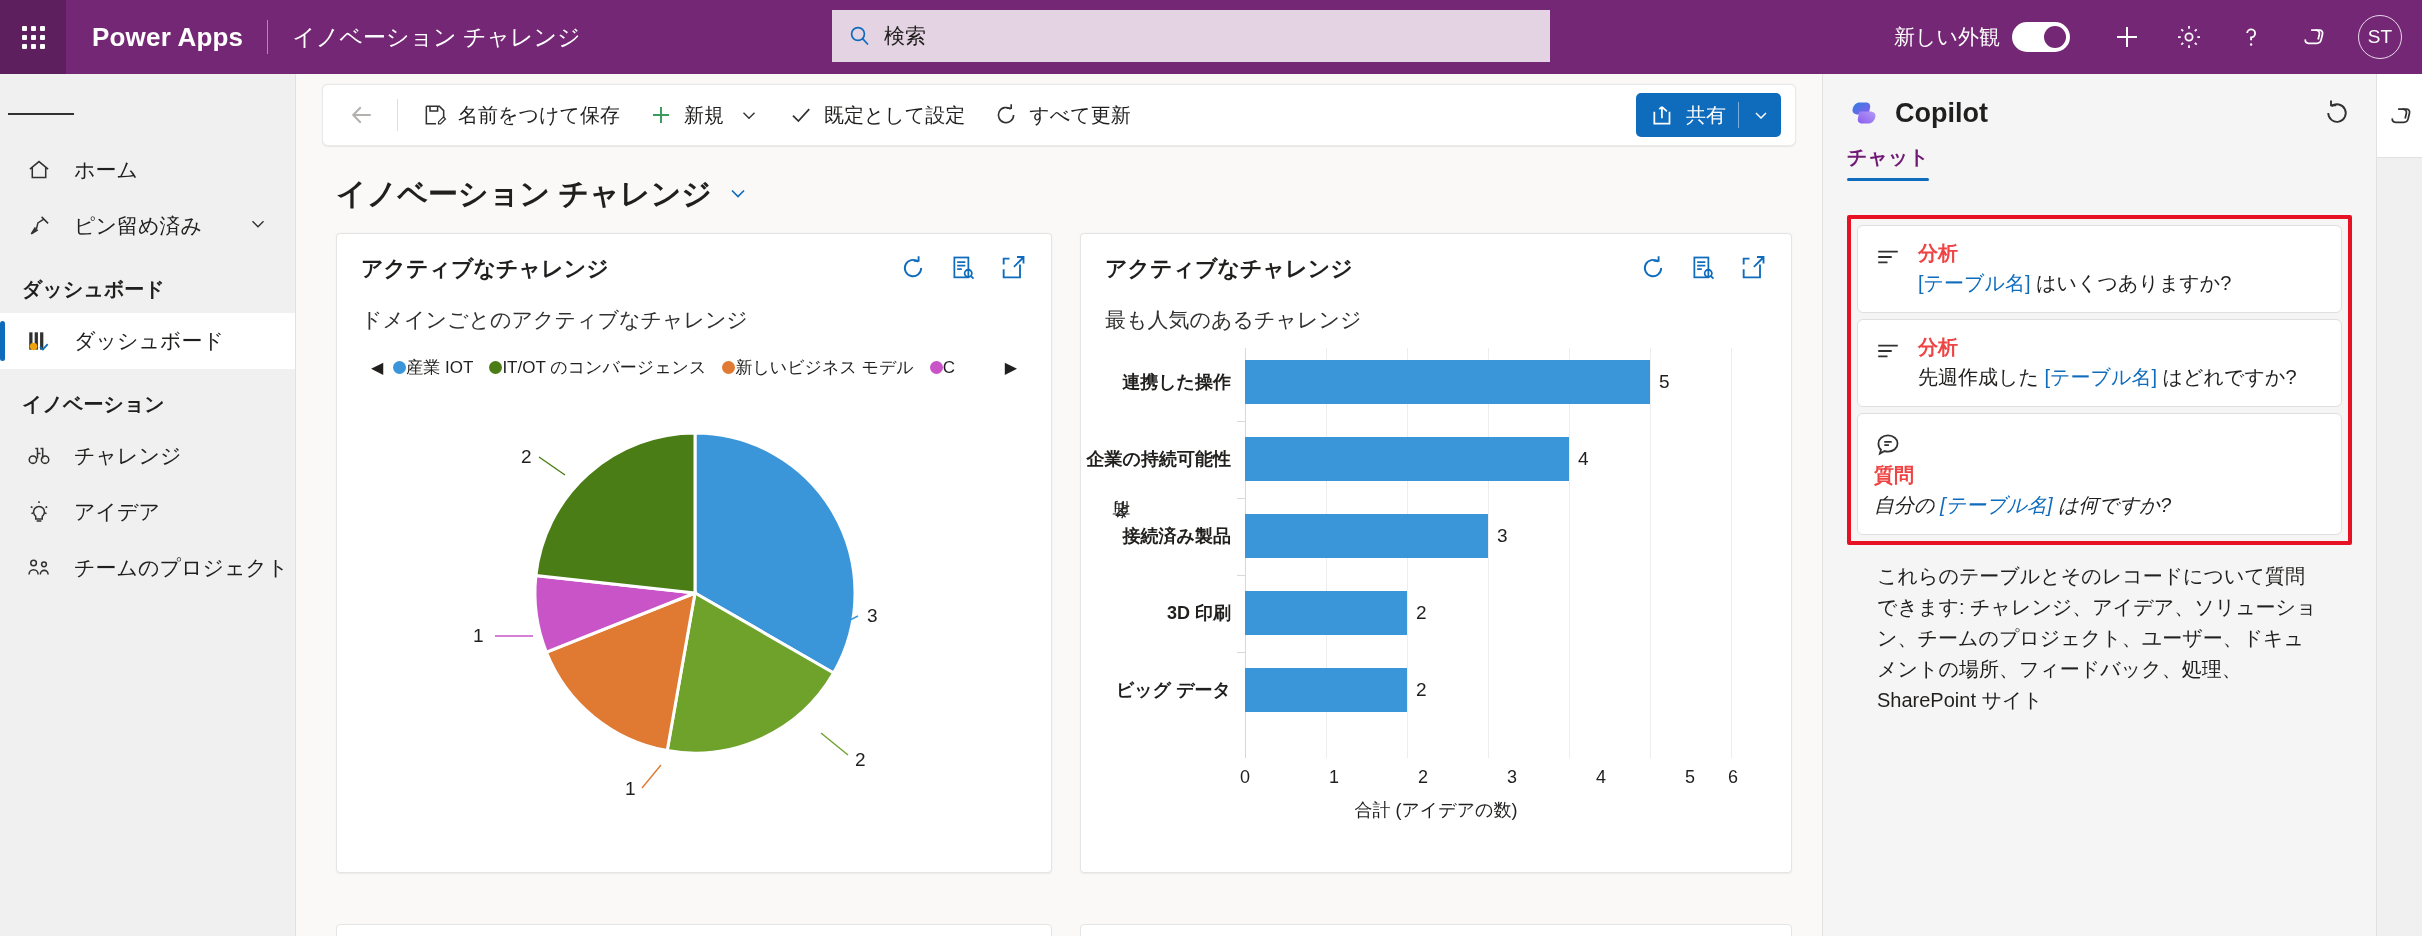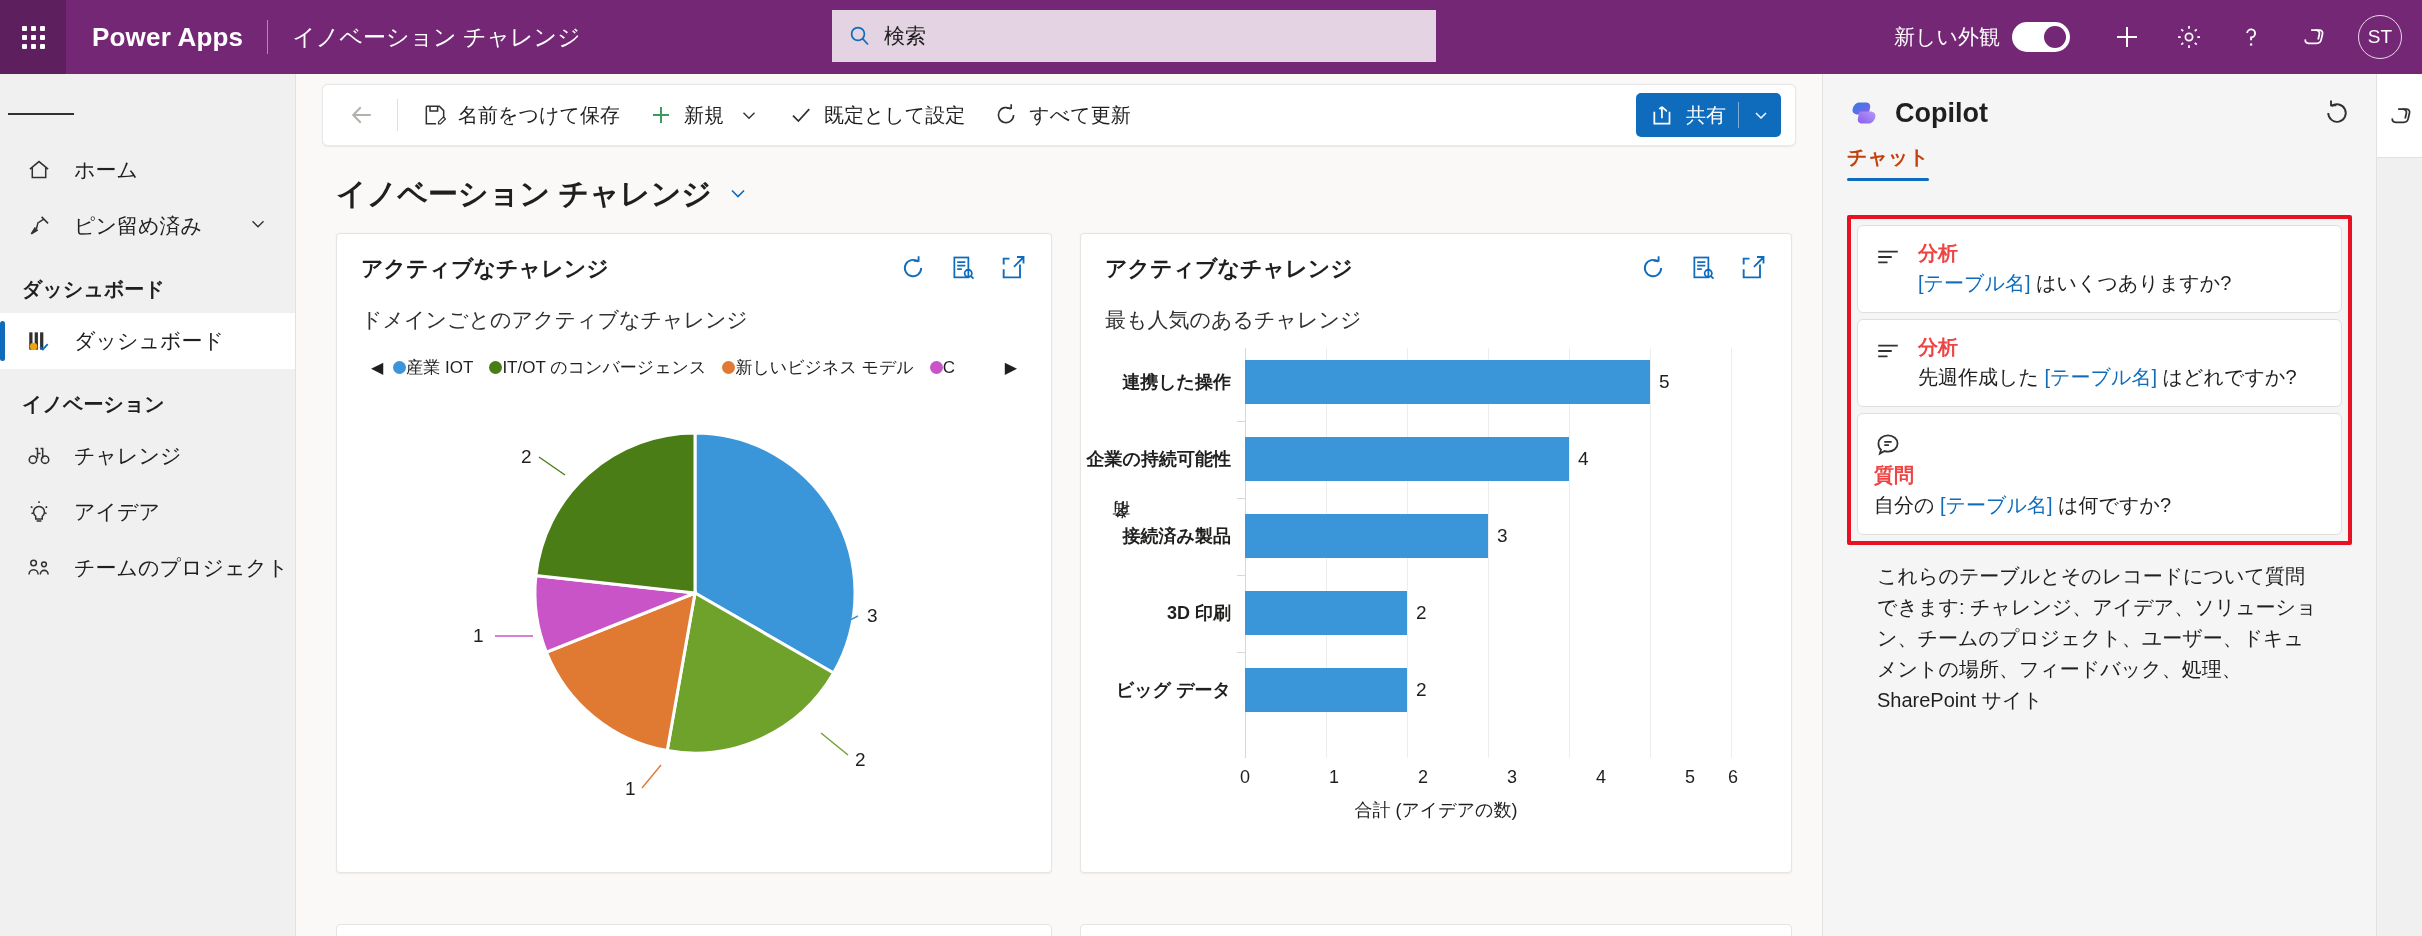--- a/index.html
+++ b/index.html
@@ -20,21 +20,21 @@
     display: flex; align-items: center; justify-content: center; cursor: pointer;
   }
   .waffle-grid { display: grid; grid-template-columns: repeat(3, 5px); grid-gap: 4px; }
   .waffle-grid i { width: 5px; height: 5px; background: #fff; border-radius: 1px; display: block; }
   .brand {
     font-size: 26px; font-weight: bold; margin-left: 26px; letter-spacing: .2px; white-space: nowrap;
   }
   .vsep { width: 1px; height: 34px; background: #b487b4; margin: 0 24px; }
   .appname { font-size: 23px; font-weight: 400; white-space: nowrap; }
   .searchbox {
-    position: absolute; left: 832px; top: 10px; width: 604px; height: 52px;
+    position: absolute; left: 832px; top: 10px; width: 718px; height: 52px;
     background: #e3d3e3; display: flex; align-items: center; padding: 0 16px; cursor: text; text-align: center;
   }
   .searchbox .mag { width: 24px; height: 24px; margin-right: 12px; flex: 0 0 24px; }
   .search-ph { color: #201f1e; font-size: 21px; }
   .topright { position: absolute; right: 20px; top: 0; height: 74px; display: flex; align-items: center; gap: 0; }
   .newlook { display: flex; align-items: center; margin-right: 26px; cursor: pointer; }
   .newlook-label { font-size: 21px; margin-right: 12px; white-space: nowrap; }
   .toggle { width: 58px; height: 30px; border-radius: 15px; background: #fff; position: relative; }
   .toggle i { position: absolute; right: 4px; top: 4px; width: 22px; height: 22px; border-radius: 50%; background: #742774; display: block; }
   .ticon { width: 62px; height: 74px; display: flex; align-items: center; justify-content: center; cursor: pointer; }
@@ -142,21 +142,21 @@
   
   .copilot {
     width: 554px; flex: 0 0 554px; background: #f5f5f5; border-left: 1px solid #e1e1e1;
     display: flex; flex-direction: column; position: relative;
   }
   .cop-head { display: flex; align-items: center; padding: 22px 24px 0 24px; }
   .cop-logo { width: 34px; height: 34px; margin-right: 14px; flex: 0 0 34px; }
   .cop-title { font-size: 27px; font-weight: bold; color: #201f1e; }
   .cop-refresh { margin-left: auto; cursor: pointer; display: flex; }
   .cop-tabs { padding: 14px 24px 0 24px; display: flex; }
-  .cop-tab { font-size: 20px; color: #c2410c; padding-bottom: 10px; cursor: pointer; position: relative; font-weight: bold; }
+  .cop-tab { font-size: 20px; color: #701a75; padding-bottom: 10px; cursor: pointer; position: relative; font-weight: bold; }
   .cop-tab.active::after { content: ""; position: absolute; left: 0; right: 0; bottom: 0; height: 3px; background: #0f6cbd; border-radius: 2px; }
   .cop-body { padding: 20px 24px 0 24px; }
   .cop-bubble {
     background: #fff; border-radius: 8px; padding: 18px 20px; font-size: 20px; line-height: 1.55; color: #201f1e;
     box-shadow: 0 .6px 1.8px rgba(0,0,0,.08);
   }
   .sugg-wrap { margin-top: 14px; padding: 6px; border: 4px solid #e81123; border-radius: 2px; }
   .sugg {
     background: #fff; border: 1px solid #e1dfdd; border-radius: 6px; padding: 14px 16px; display: flex; margin-bottom: 6px; cursor: pointer;
   }
@@ -668,21 +668,21 @@
             <span class="sic">
               <svg width="28" height="28" viewBox="0 0 24 24">
                   <g fill="none" stroke="#323130" stroke-width="1.5">
                     <path d="M12 3.8c4.6 0 8.2 3 8.2 6.9S16.6 17.6 12 17.6c-1 0-2-.1-2.9-.4L5 19.4l1-3.4C4.2 14.7 3.8 12.8 3.8 10.7c0-3.9 3.6-6.9 8.2-6.9z"></path>
                     <path d="M8.8 9.4h6.4M8.8 12.2h4"></path>
                   </g>
                 </svg>
             </span>
             <span>
               <span class="sugg-kind">質問</span>
-              <span class="sugg-text" style="display:block;"><span>自分の </span><span class="tok">[テーブル名]</span><span> は何ですか?</span></span>
+              <span class="sugg-text" style="display:block;font-style:italic;"><span>自分の </span><span class="tok">[テーブル名]</span><span> は何ですか?</span></span>
             </span>
           </div>
         </div>
 
         <div class="cop-foot">これらのテーブルとそのレコードについて質問できます: チャレンジ、アイデア、ソリューション、チームのプロジェクト、ユーザー、ドキュメントの場所、フィードバック、処理、SharePoint サイト</div>
       </div>
     </div>
 
     <div class="railbar">
       <div class="railbtn">

